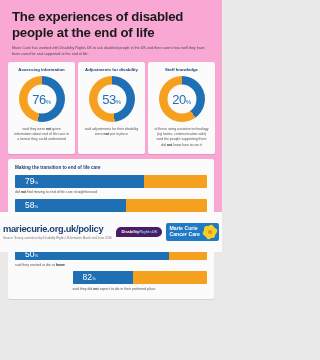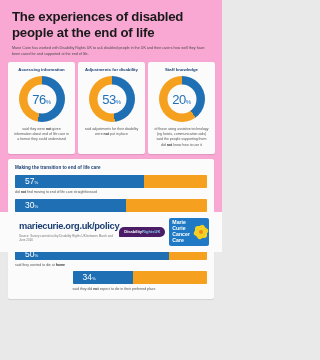--- a/index.html
+++ b/index.html
@@ -82,21 +82,21 @@
   .barfill span i { font-size: 4.2px; font-style: normal; }
   .barcaption {
     font-size: 3.5px; color: #555; margin-top: 2.5px; line-height: 1.5;
   }
   .barcaption b { color: #333; }
 
   
   .footer {
     position: absolute; left: 0; right: 0; bottom: 0;
     height: 40px; background: #fbfbfb;
-    display: flex; align-items: center; padding: 0 19px;
+    display: flex; align-items: center; padding: 0 3px;
   }
   .foot-left { flex: 1; }
   .foot-url {
     font-size: 9.3px; font-weight: bold; color: #1b3f73;
     letter-spacing: -0.3px;
   }
   .foot-src { font-size: 3px; color: #777; margin-top: 2.5px; line-height: 1.5; }
   .logos { display: flex; align-items: center; gap: 4px; }
   .logo-dr {
     background: #4b1d66; border-radius: 7px 7px 7px 1px;
@@ -169,48 +169,48 @@
         <div class="card-caption"><span>of those using assistive technology (eg hoists, communication aids) said the people supporting them did </span><b>not</b><span> know how to use it</span></div>
       </div>
     </div>
 
   <div id="panels">
       <div class="panel">
         <div class="panel-title">Making the transition to end of life care</div>
         <div class="barblock">
           <div class="bartrack">
             <div class="barfill" style="width:67%">
-              <span><span>57</span><i>%</i></span>
+              <span><span>79</span><i>%</i></span>
             </div>
           </div>
           <div class="barcaption"><span>did </span><b>not</b><span> find moving to end of life care straightforward</span></div>
         </div>
         <div class="barblock">
           <div class="bartrack">
             <div class="barfill" style="width:58%">
-              <span><span>30</span><i>%</i></span>
+              <span><span>58</span><i>%</i></span>
             </div>
           </div>
           <div class="barcaption"><span>did </span><b>not</b><span> have continuity of care: the same person or people caring for them throughout</span></div>
         </div>
       </div>
       <div class="panel">
         <div class="panel-title">Place of death</div>
         <div class="barblock">
           <div class="bartrack">
             <div class="barfill" style="width:80%">
               <span><span>50</span><i>%</i></span>
             </div>
           </div>
           <div class="barcaption"><span>said they wanted to die at </span><b>home</b><span></span></div>
         </div>
         <div class="barblock" style="padding-left: 30%;">
           <div class="bartrack">
             <div class="barfill" style="width:45%">
-              <span><span>34</span><i>%</i></span>
+              <span><span>82</span><i>%</i></span>
             </div>
           </div>
           <div class="barcaption"><span>said they did </span><b>not</b><span> expect to die in their preferred place</span></div>
         </div>
       </div>
     </div>
 
   <div class="sidenote"></div>
 
   <div class="footer">

